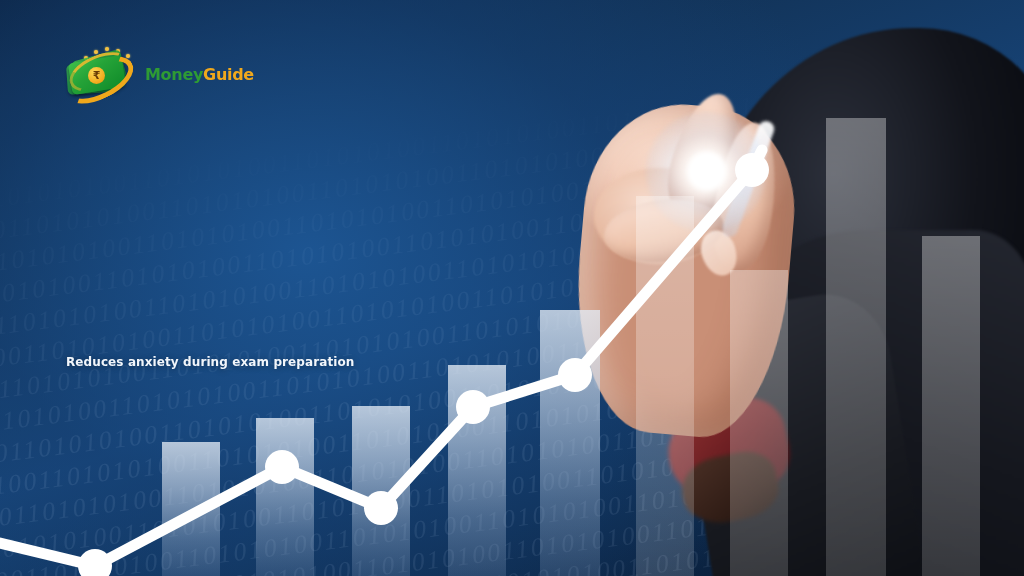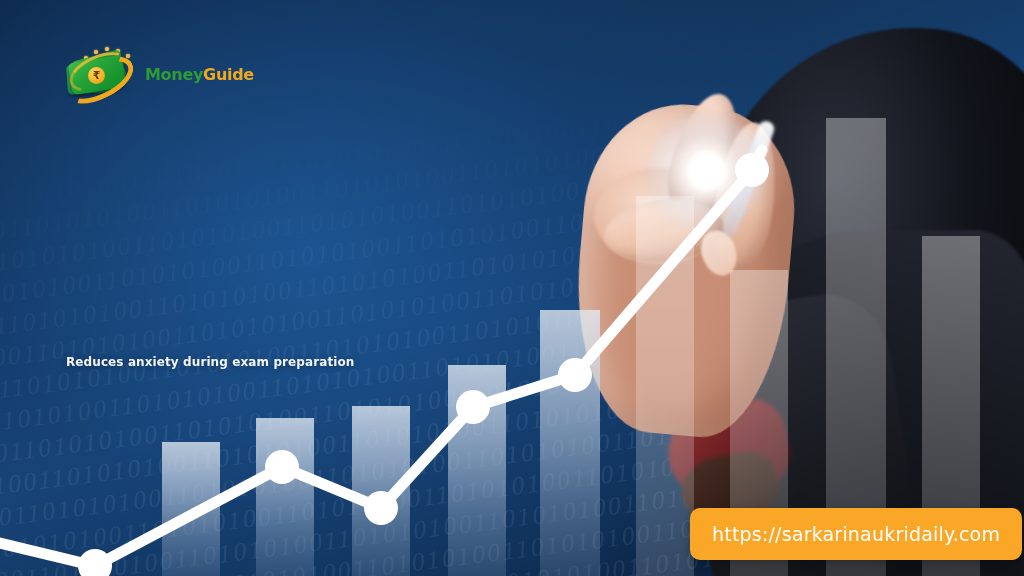--- a/index.html
+++ b/index.html
@@ -262,15 +262,14 @@
       <div class="swoosh"></div>
     </div>
     <div class="logo-text">
       <span class="m">Money</span><span class="g">Guide</span>
     </div>
   </div>
 
 
   <p class="subtitle">Reduces anxiety during exam preparation</p>
 
-  <div class="url-badge">https://sarkarinaukridaily.com</div>
 
 </div>
 
 </body></html>

